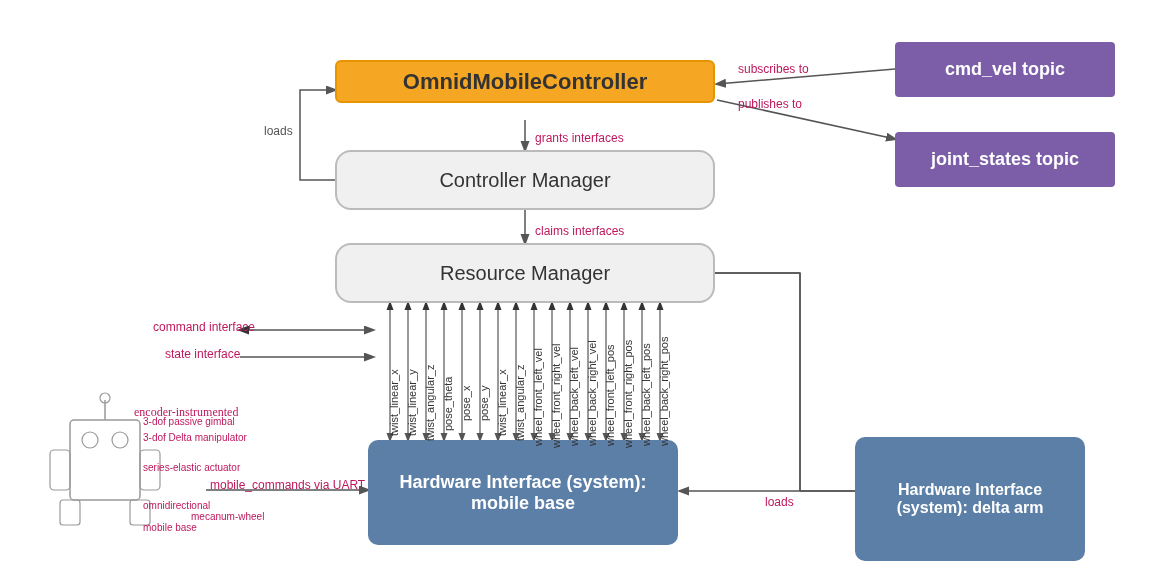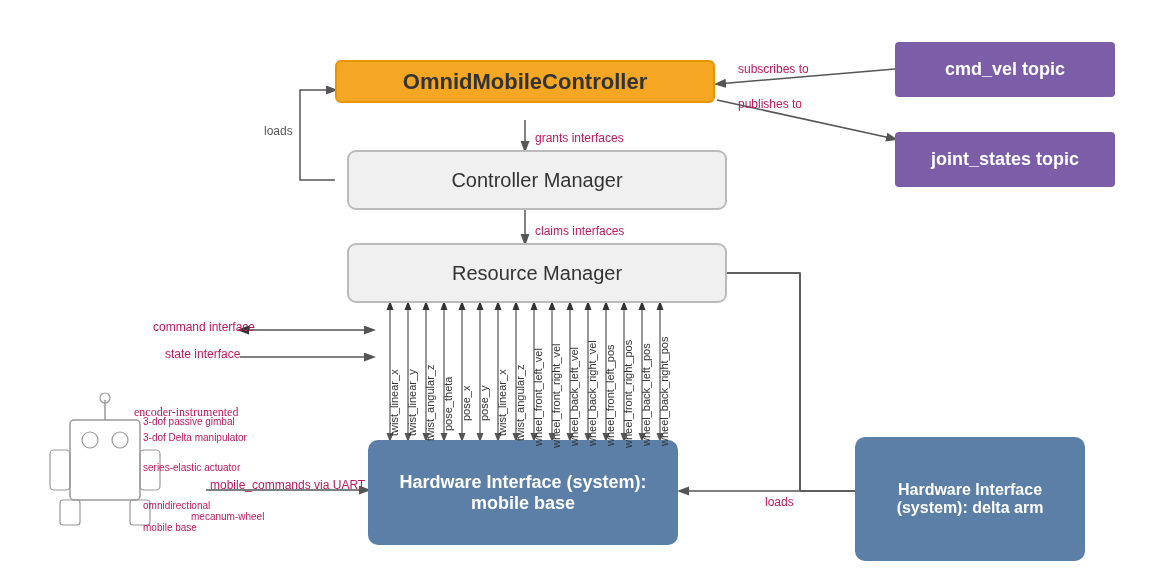--- a/index.html
+++ b/index.html
@@ -29,24 +29,23 @@
       background: #f5a623;
       border: 2px solid #e69400;
       border-radius: 6px;
       font-size: 22px;
       font-weight: bold;
       color: #333;
     }
     .box-light-gray {
       background: #f0f0f0;
       border: 2px solid #bbb;
-      border-radius: 9px;
+      border-radius: 16px;
       font-size: 20px;
       color: #333;
-      margin-left: 12px;
     }
     .box-purple {
       background: #7b5ea7;
       border-radius: 4px;
       font-size: 18px;
       font-weight: bold;
       color: #fff;
     }
     .box-teal {
       background: #5b7fa6;

